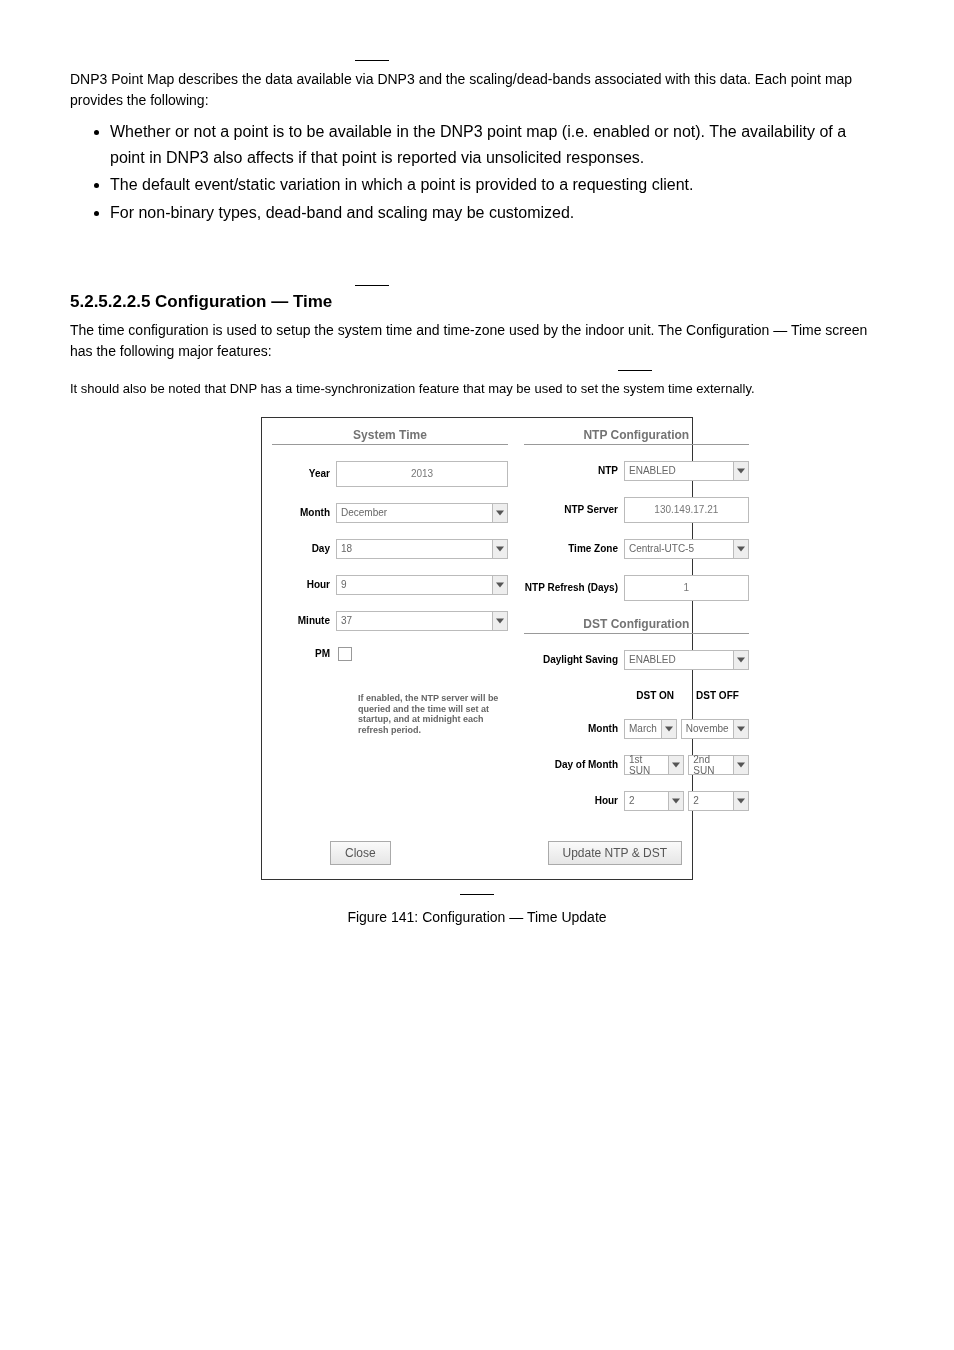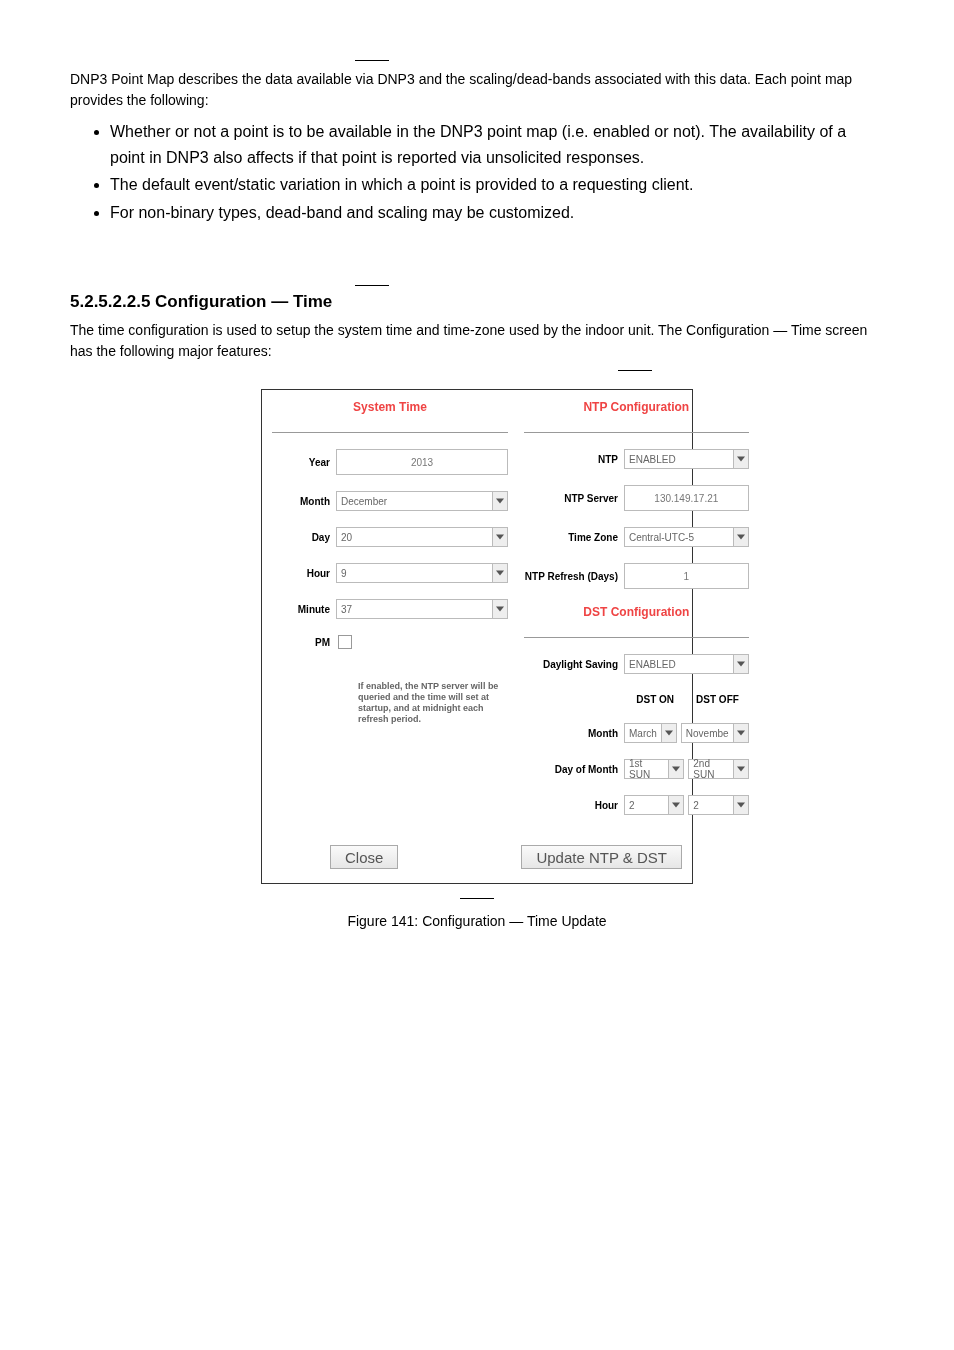--- a/index.html
+++ b/index.html
@@ -6,33 +6,33 @@
 .page{width:954px;height:1350px;margin:0 auto;box-sizing:border-box;padding:60px 70px 40px}
 .sec-title{font-size:17px;font-weight:700;margin:0 0 4px}
 .sec-para{font-size:14px;line-height:1.5;margin:8px 0}
 ul.bullets{margin:6px 0 18px;padding-left:40px}
 ul.bullets li{font-size:16px;line-height:1.6;margin:2px 0}
 hr.ti{border:none;border-top:1.5px solid #000;margin:0 0 6px}
 .subtle{font-size:13px}
 .dialog{width:410px;border:1px solid #333;margin:18px auto 0;background:#fff;padding:10px 10px 14px;font-size:10px}
 .dlg-cols{display:flex;gap:16px}
 .dlg-left,.dlg-right{flex:1}
-.dlg-head{color:#ef4444;font-weight:700;text-align:center;font-size:12px;padding-bottom:18px;border-bottom:1px solid #999;margin-bottom:0}
+.dlg-head{color:#737373;font-weight:700;text-align:center;font-size:12px;padding-bottom:2px;border-bottom:1px solid #999;margin-bottom:0}
 .row{display:flex;align-items:center;margin:16px 0}
 .row .lbl{width:58px;text-align:right;font-weight:700;padding-right:6px;font-size:10px}
 .dlg-right .row .lbl{width:94px}
 .field-box{flex:1;border:1px solid #bbb;background:#fff;height:18px;display:flex;align-items:center;padding:3px 4px;color:#777;font-size:10px;position:relative}
 .field-box.center{justify-content:center}
 .combo{flex:1;display:flex;border:1px solid #bbb;height:18px;align-items:center;background:#fff}
 .combo .val{flex:1;padding:0 4px;color:#666;font-size:10px}
 .combo .arrow{width:14px;height:100%;border-left:1px solid #bbb;display:flex;align-items:center;justify-content:center;background:#eee}
 .combo .arrow svg{width:8px;height:6px}
 .chk{width:12px;height:12px;border:1px solid #999;background:#fff;margin-left:2px}
 .note{color:#666;font-size:9px;line-height:1.2;margin-top:32px;width:150px;font-weight:700}
-.btn{display:inline-flex;align-items:center;justify-content:center;height:22px;border:1px solid #aaa;background:linear-gradient(#fafafa,#e6e6e6);color:#555;font-size:15px;padding:0 14px;cursor:pointer}
+.btn{display:inline-flex;align-items:center;justify-content:center;height:22px;border:1px solid #aaa;background:linear-gradient(#fafafa,#e6e6e6);color:#555;font-size:12px;padding:0 14px;cursor:pointer}
 .btn-row{display:flex;justify-content:space-between;margin-top:14px}
 .btn-row .spacer{flex:1}
 .onoff-head{display:flex;font-weight:700;font-size:10px;margin:4px 0 2px}
 .onoff-head .col{flex:1;text-align:center}
 .dual{display:flex;gap:4px;flex:1}
 .dual .combo{flex:1}
 .fig-cap{text-align:center;font-size:14px;margin-top:14px}
 </style>
 </head>
 <body>
@@ -45,20 +45,21 @@
  <li>The default event/static variation in which a point is provided to a requesting client.</li>
  <li>For non-binary types, dead-band and scaling may be customized.</li>
 </ul>
 
 <hr class="ti" style="width:34px;margin-left:285px;margin-top:60px">
 <div class="sec-title">5.2.5.2.2.5  Configuration — Time</div>
 <p class="sec-para">
  <span>The time configuration is used to setup the system time and time-zone used by the indoor unit. The Configuration — Time screen has the following major features:</span>
 </p>
 <hr class="ti" style="width:34px;margin-left:548px">
+<p class="sec-para subtle">It should also be noted that DNP has a time-synchronization feature that may be used to set the system time externally.</p>
 
 <div class="dialog">
  <div class="dlg-cols">
   <div class="dlg-left">
    <div class="dlg-head">System Time</div>
    <div class="row">
     <div class="lbl">Year</div>
     <div class="field-box center">
               <span>2013</span>
             </div>
@@ -70,21 +71,21 @@
               <div class="arrow">
                 <svg viewBox="0 0 10 6">
                   <path d="M0 0 L5 6 L10 0 Z" fill="#555"></path>
                 </svg>
               </div>
             </div>
    </div>
    <div class="row">
     <div class="lbl">Day</div>
     <div class="combo">
-              <div class="val">20</div>
+              <div class="val">18</div>
               <div class="arrow">
                 <svg viewBox="0 0 10 6">
                   <path d="M0 0 L5 6 L10 0 Z" fill="#555"></path>
                 </svg>
               </div>
             </div>
    </div>
    <div class="row">
     <div class="lbl">Hour</div>
     <div class="combo">

